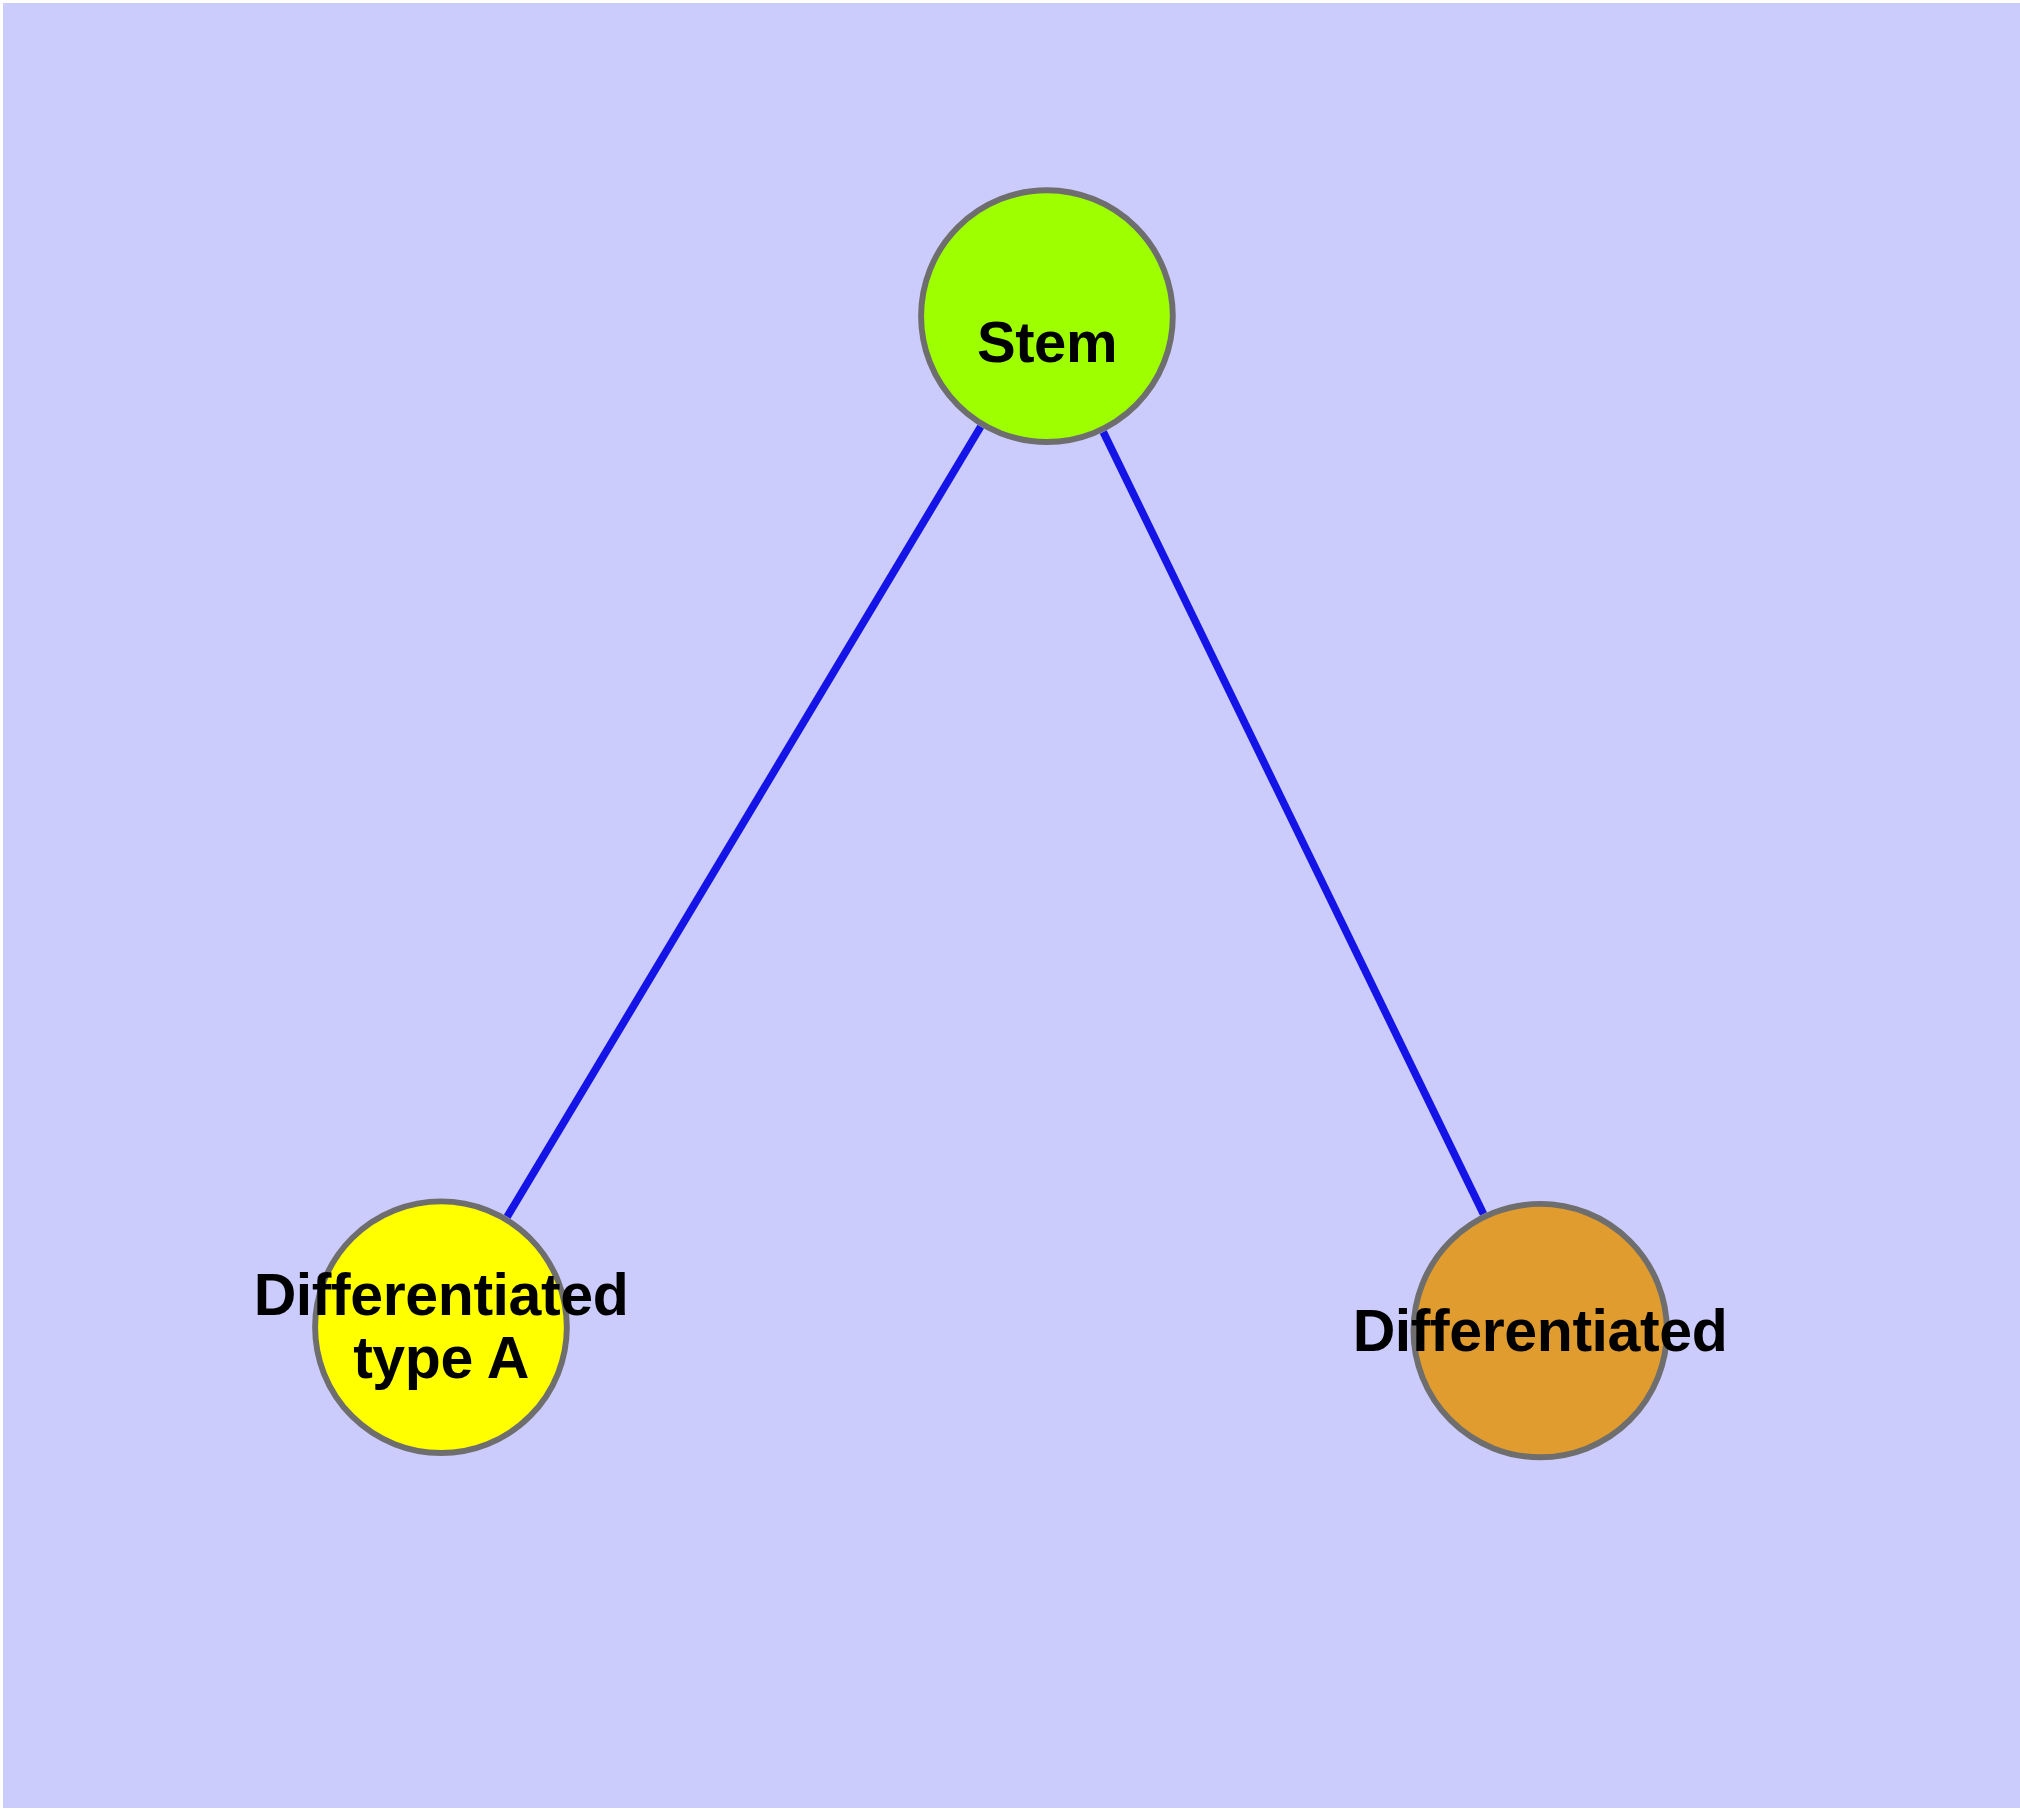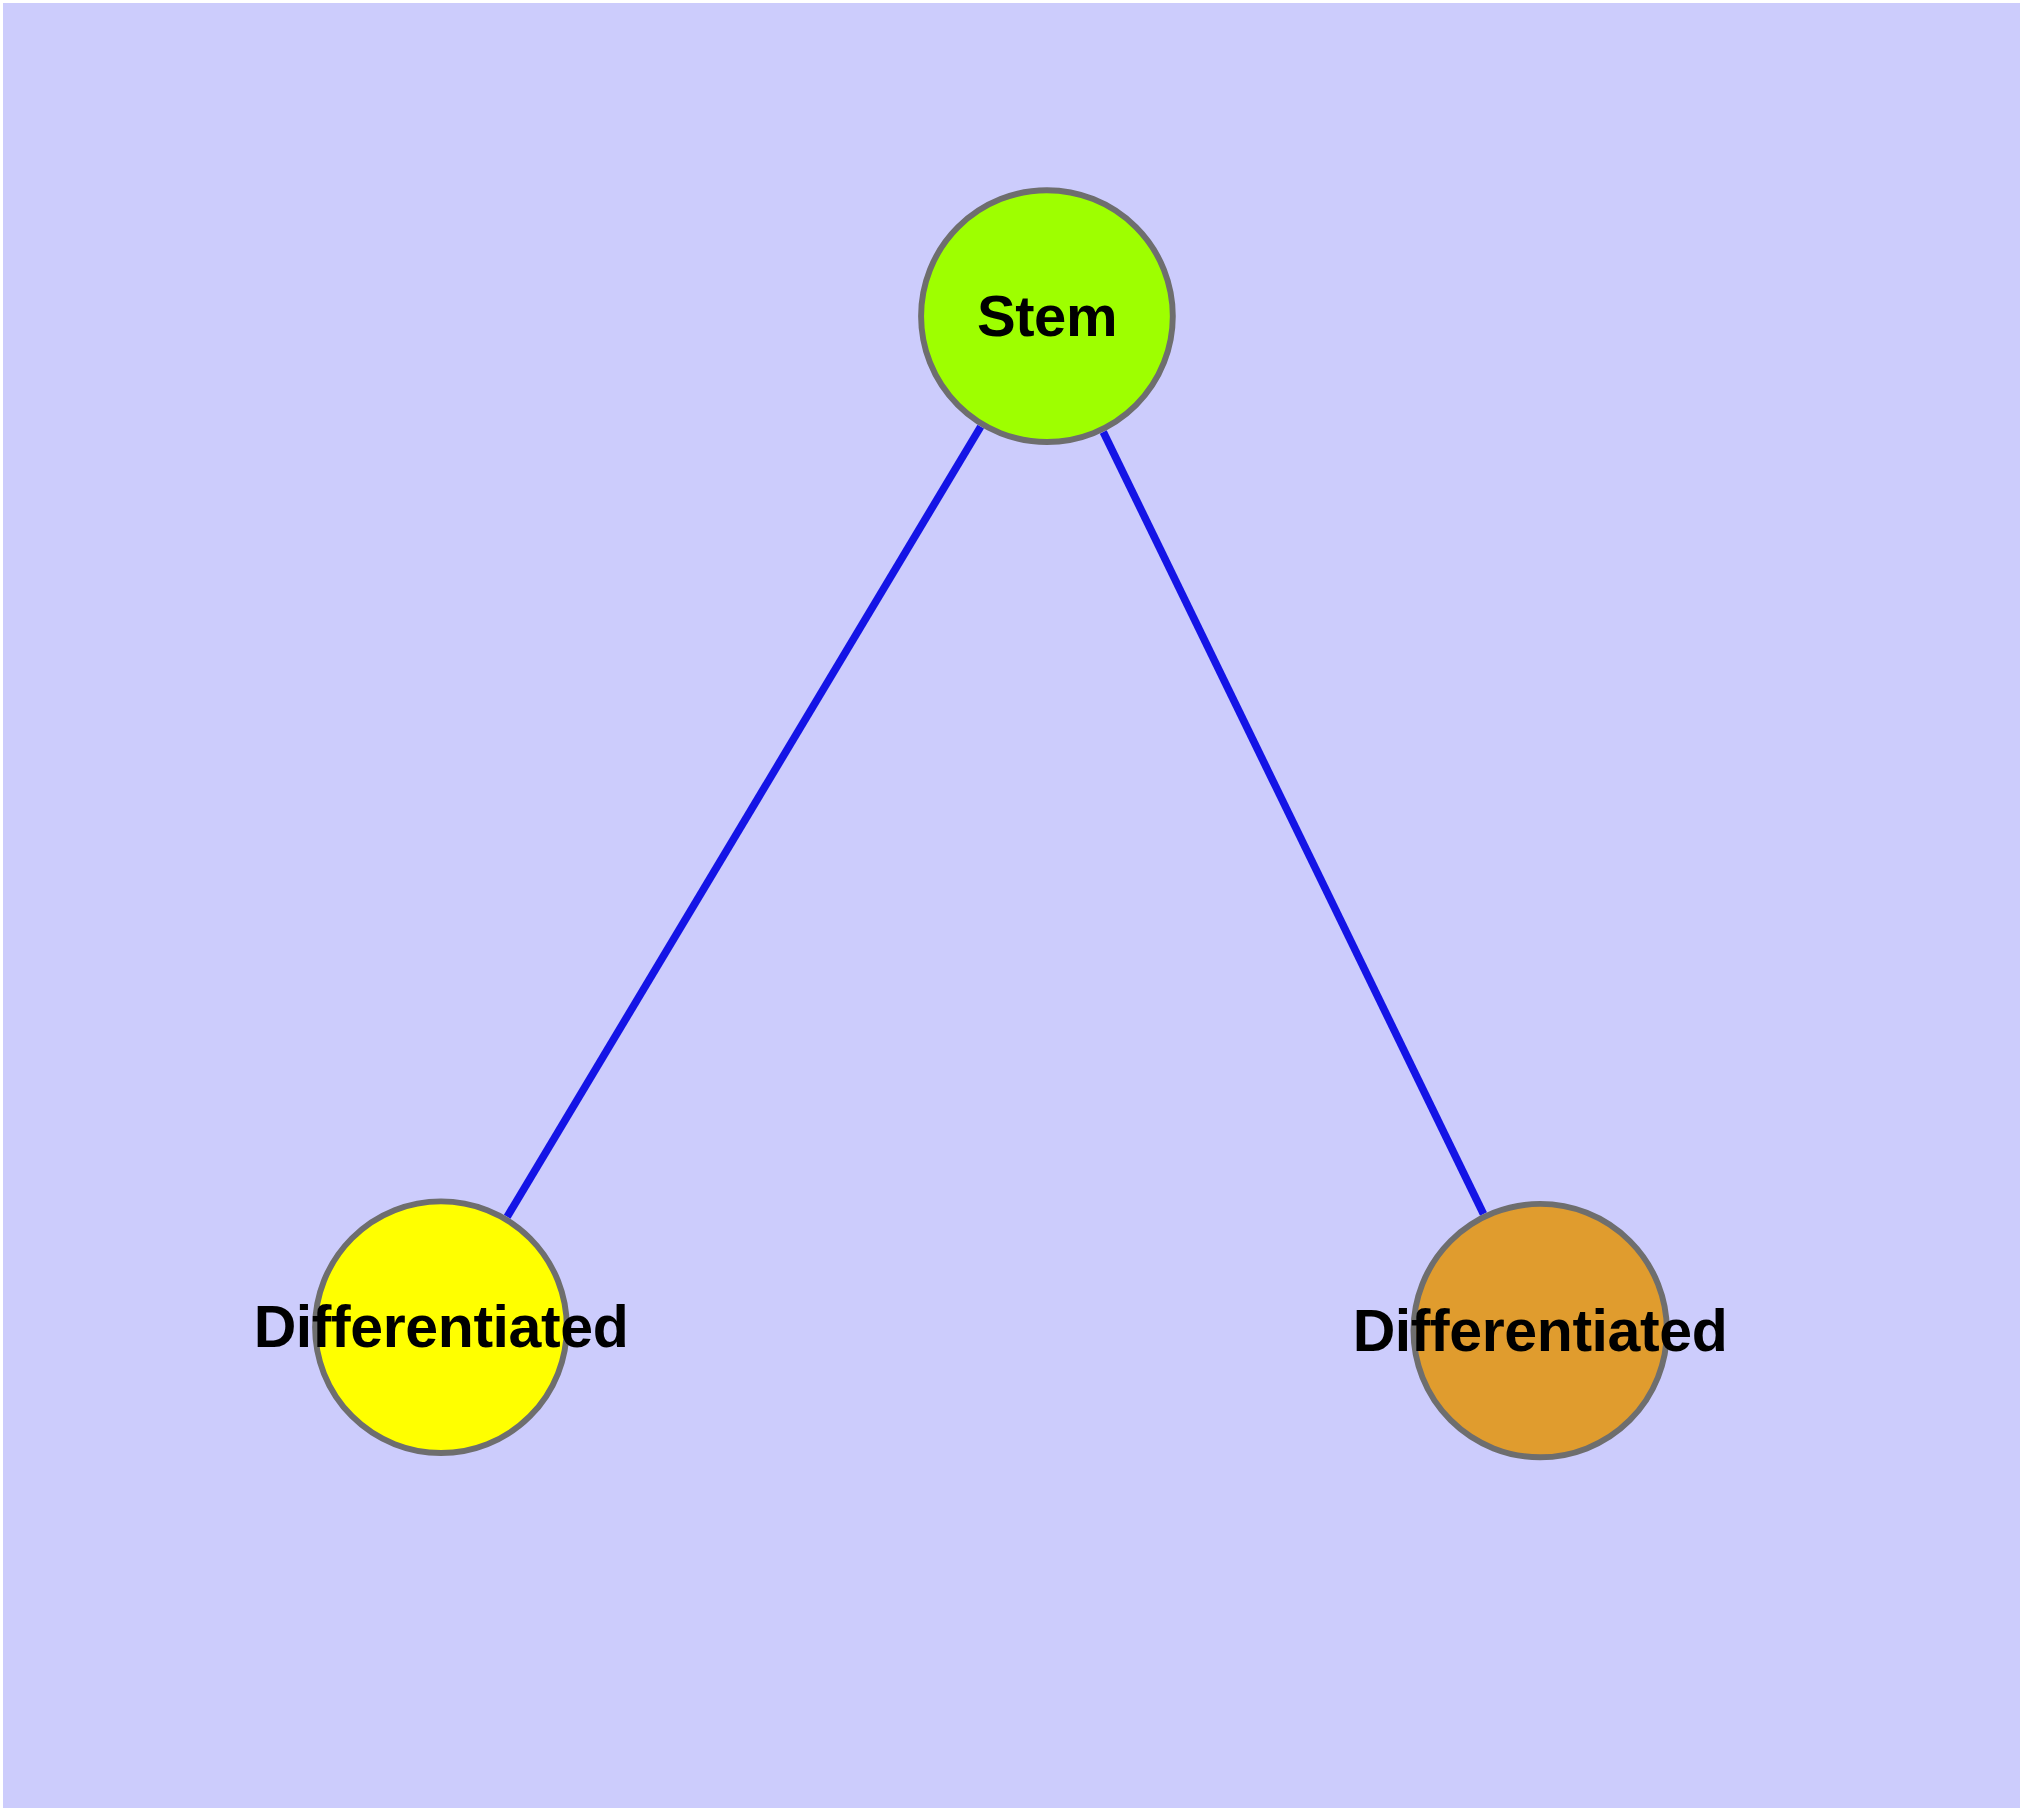--- a/index.html
+++ b/index.html
@@ -34,21 +34,21 @@
   .node-label {
     position: absolute;
     text-align: center;
     font-weight: bold;
     color: #000000;
     white-space: nowrap;
     line-height: 1.06;
     transform: translate(-50%, -50%);
     letter-spacing: -0.4px;
   }
-  .label-stem   { font-size: 58px; }
+  .label-stem   { font-size: 58px; margin-top: 26px; }
   .label-type-a { font-size: 59px; }
   .label-type-b { font-size: 59px; }
 </style>
 </head>
 <body>
 
 <div id="canvas" style="background: rgb(255, 255, 255);">
   <div id="plot-area" style="background: rgb(204, 204, 252);"></div>
 
   <svg id="graph-svg" viewBox="0 0 2384 2138" xmlns="http://www.w3.org/2000/svg">
@@ -62,19 +62,20 @@
       <circle cx="1235" cy="373" r="148.5" fill="#9eff00" stroke="#6e6e6e" stroke-width="7"></circle>
     </g>
   </svg>
 
   <div class="node-label label-stem" style="left: 1047px; top: 316px; color: rgb(0, 0, 0);">
     <div>Stem</div>
   </div>
 
   <div class="node-label label-type-a" style="left: 441px; top: 1327px; color: rgb(0, 0, 0);">
     <div>Differentiated</div>
+    <div>type A</div>
   </div>
 
   <div class="node-label label-type-b" style="left: 1540px; top: 1331px; color: rgb(0, 0, 0);">
     <div>Differentiated</div>
   </div>
 </div>
 
 
 </body></html>

